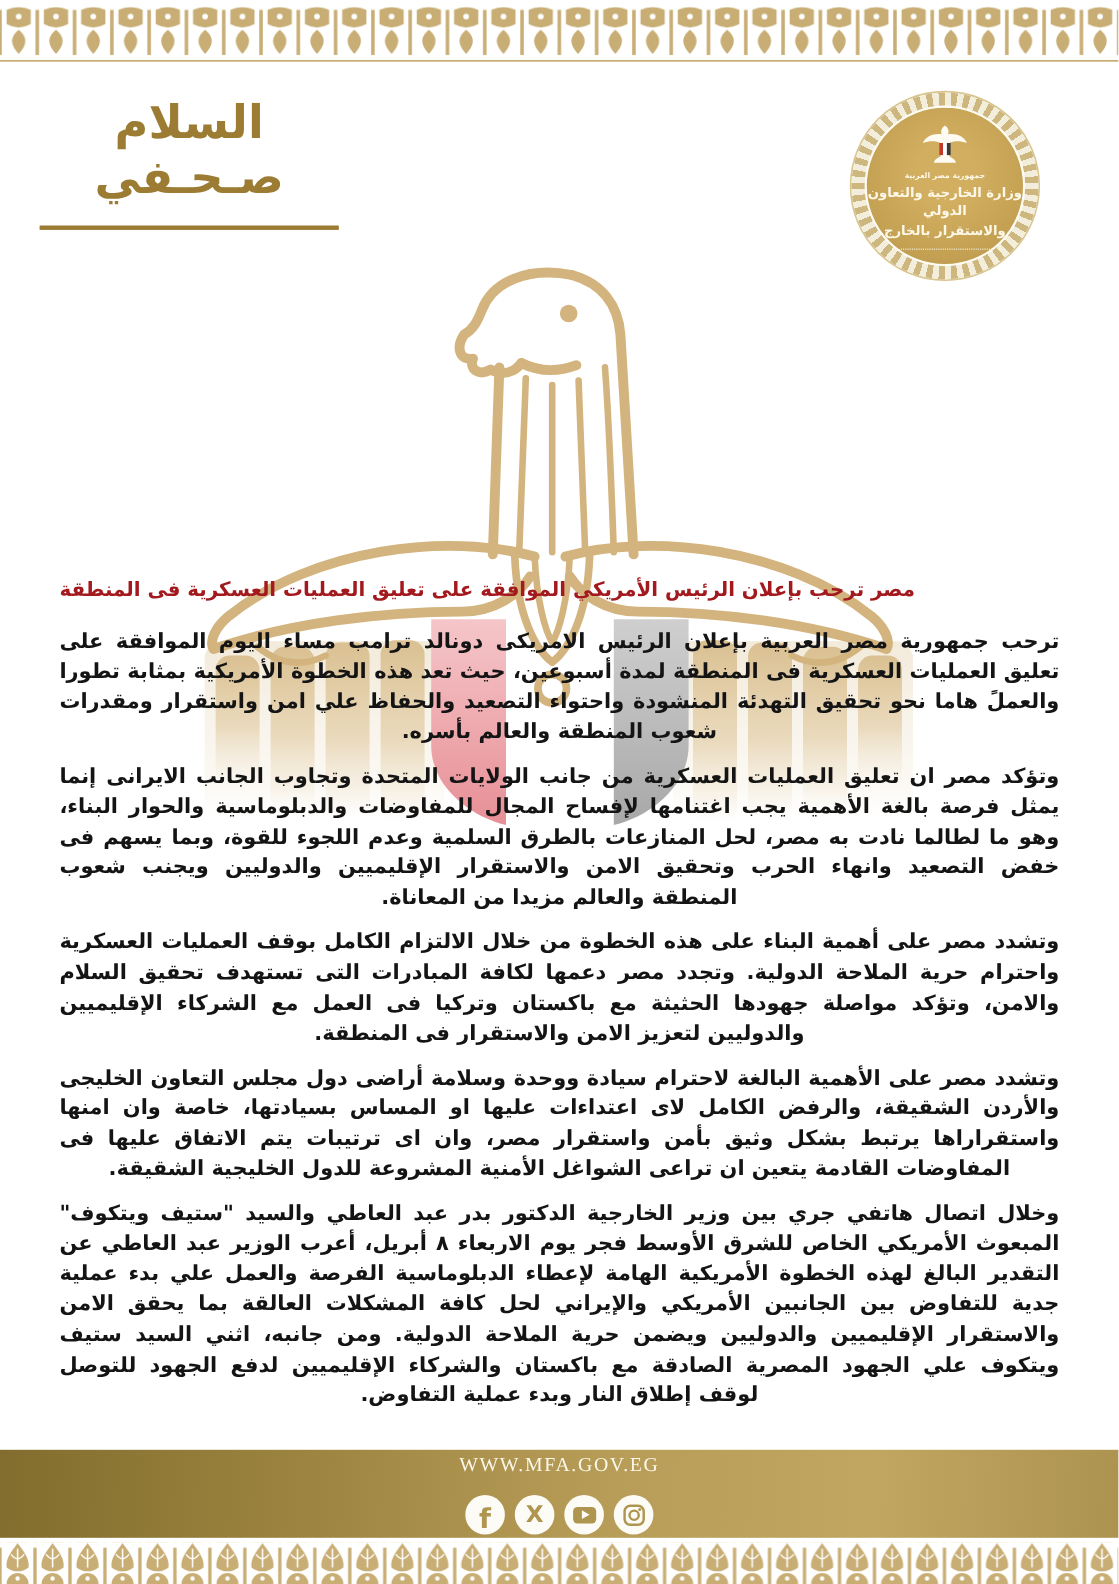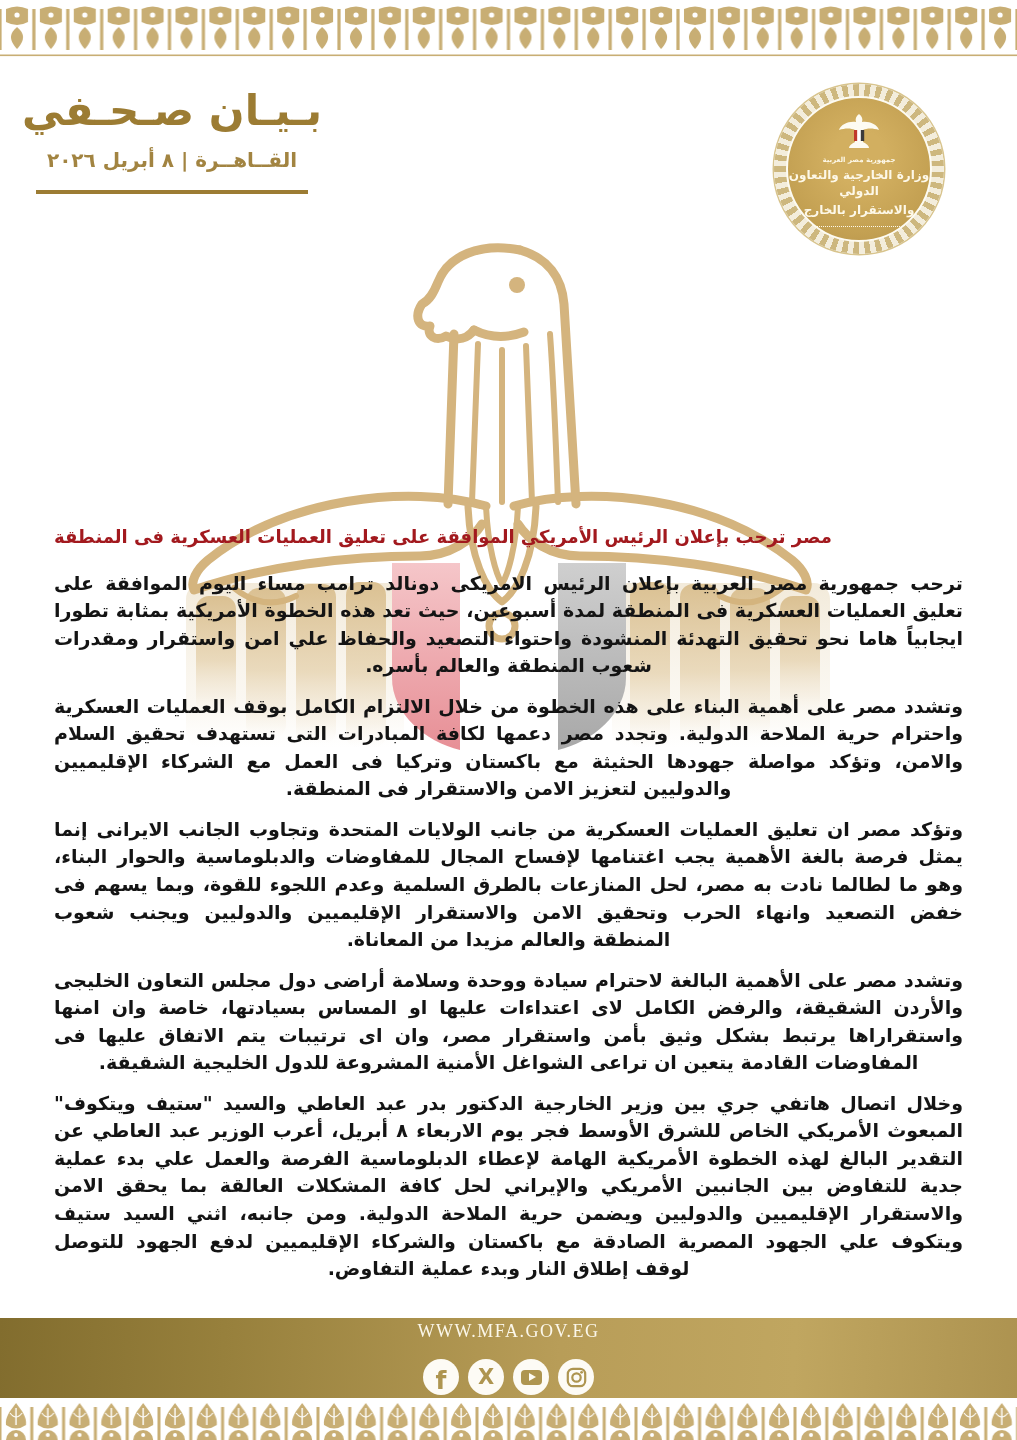--- a/index.html
+++ b/index.html
@@ -92,22 +92,21 @@
           <rect x="0" y="3" width="1.6" height="41" fill="#C8AE74"></rect>
           <rect x="32.3" y="3" width="1.6" height="41" fill="#C8AE74"></rect>
         </pattern>
       </defs>
       <rect width="1017" height="46" fill="url(#topb)"></rect>
       <rect y="48.5" width="1017" height="1.6" fill="#C8AE74"></rect>
     </svg>
   </div>
 
   <header class="masthead">
-    <div class="statement-title">بـيـان صـحـفي</div>
-    <div class="dateline">القــاهــرة | ٨ أبريل ٢٠٢٦</div>
+    <div class="statement-title">السلام صـحـفي</div>
     <div class="gold-rule"></div>
   </header>
 
   <div class="seal">
     <div class="seal-inner">
       <svg width="44" height="40" viewBox="0 0 44 40">
         <path d="M22,2 C19,4 18,7 19,10 C12,9 4,12 2,18 C8,16 14,16 18,18 L18,30 C14,32 12,34 12,36 L32,36 C32,34 30,32 26,30 L26,18 C30,16 36,16 42,18 C40,12 32,9 25,10 C26,7 25,4 22,2 Z" fill="#FDFBF2"></path>
         <rect x="17" y="18" width="3.4" height="11" fill="#C0392B"></rect>
         <rect x="20.4" y="18" width="3.4" height="11" fill="#FFFFFF"></rect>
         <rect x="23.8" y="18" width="3.4" height="11" fill="#3A3A3A"></rect>
@@ -186,23 +185,23 @@
 
         <circle cx="334" cy="388" r="13" stroke-width="7"></circle>
       </g>
 
       <circle cx="349" cy="47" r="8" fill="#D4B47E"></circle>
     </svg>
   </div>
 
   <main class="content">
     <h1 class="headline">مصر ترحب بإعلان الرئيس الأمريكي الموافقة على تعليق العمليات العسكرية فى المنطقة</h1>
-    <p>ترحب جمهورية مصر العربية بإعلان الرئيس الامريكى دونالد ترامب مساء اليوم الموافقة على تعليق العمليات العسكرية فى المنطقة لمدة أسبوعين، حيث تعد هذه الخطوة الأمريكية بمثابة تطورا ايجابياً هاما نحو تحقيق التهدئة المنشودة واحتواء التصعيد والحفاظ علي امن واستقرار ومقدرات شعوب المنطقة والعالم بأسره.</p>
+    <p>ترحب جمهورية مصر العربية بإعلان الرئيس الامريكى دونالد ترامب مساء اليوم الموافقة على تعليق العمليات العسكرية فى المنطقة لمدة أسبوعين، حيث تعد هذه الخطوة الأمريكية بمثابة تطورا والعملً هاما نحو تحقيق التهدئة المنشودة واحتواء التصعيد والحفاظ علي امن واستقرار ومقدرات شعوب المنطقة والعالم بأسره.</p>
+    <p>وتؤكد مصر ان تعليق العمليات العسكرية من جانب الولايات المتحدة وتجاوب الجانب الايرانى إنما يمثل فرصة بالغة الأهمية يجب اغتنامها لإفساح المجال للمفاوضات والدبلوماسية والحوار البناء، وهو ما لطالما نادت به مصر، لحل المنازعات بالطرق السلمية وعدم اللجوء للقوة، وبما يسهم فى خفض التصعيد وانهاء الحرب وتحقيق الامن والاستقرار الإقليميين والدوليين ويجنب شعوب المنطقة والعالم مزيدا من المعاناة.</p>
     <p>وتشدد مصر على أهمية البناء على هذه الخطوة من خلال الالتزام الكامل بوقف العمليات العسكرية واحترام حرية الملاحة الدولية. وتجدد مصر دعمها لكافة المبادرات التى تستهدف تحقيق السلام والامن، وتؤكد مواصلة جهودها الحثيثة مع باكستان وتركيا فى العمل مع الشركاء الإقليميين والدوليين لتعزيز الامن والاستقرار فى المنطقة.</p>
-    <p>وتؤكد مصر ان تعليق العمليات العسكرية من جانب الولايات المتحدة وتجاوب الجانب الايرانى إنما يمثل فرصة بالغة الأهمية يجب اغتنامها لإفساح المجال للمفاوضات والدبلوماسية والحوار البناء، وهو ما لطالما نادت به مصر، لحل المنازعات بالطرق السلمية وعدم اللجوء للقوة، وبما يسهم فى خفض التصعيد وانهاء الحرب وتحقيق الامن والاستقرار الإقليميين والدوليين ويجنب شعوب المنطقة والعالم مزيدا من المعاناة.</p>
     <p>وتشدد مصر على الأهمية البالغة لاحترام سيادة ووحدة وسلامة أراضى دول مجلس التعاون الخليجى والأردن الشقيقة، والرفض الكامل لاى اعتداءات عليها او المساس بسيادتها، خاصة وان امنها واستقراراها يرتبط بشكل وثيق بأمن واستقرار مصر، وان اى ترتيبات يتم الاتفاق عليها فى المفاوضات القادمة يتعين ان تراعى الشواغل الأمنية المشروعة للدول الخليجية الشقيقة.</p>
     <p>وخلال اتصال هاتفي جري بين وزير الخارجية الدكتور بدر عبد العاطي والسيد "ستيف ويتكوف" المبعوث الأمريكي الخاص للشرق الأوسط فجر يوم الاربعاء ٨ أبريل، أعرب الوزير عبد العاطي عن التقدير البالغ لهذه الخطوة الأمريكية الهامة لإعطاء الدبلوماسية الفرصة والعمل علي بدء عملية جدية للتفاوض بين الجانبين الأمريكي والإيراني لحل كافة المشكلات العالقة بما يحقق الامن والاستقرار الإقليميين والدوليين ويضمن حرية الملاحة الدولية. ومن جانبه، اثني السيد ستيف ويتكوف علي الجهود المصرية الصادقة مع باكستان والشركاء الإقليميين لدفع الجهود للتوصل لوقف إطلاق النار وبدء عملية التفاوض.</p>
   </main>
 
   <footer class="footer-band">
     <div class="website">WWW.MFA.GOV.EG</div>
     <div class="social-row">
       <div class="icon-circle">
         <span class="fb-glyph">f</span>
       </div>

